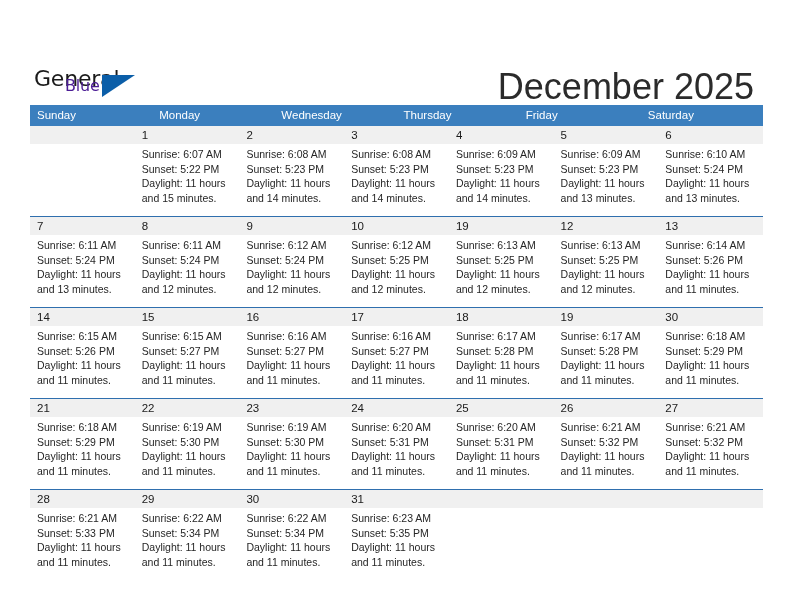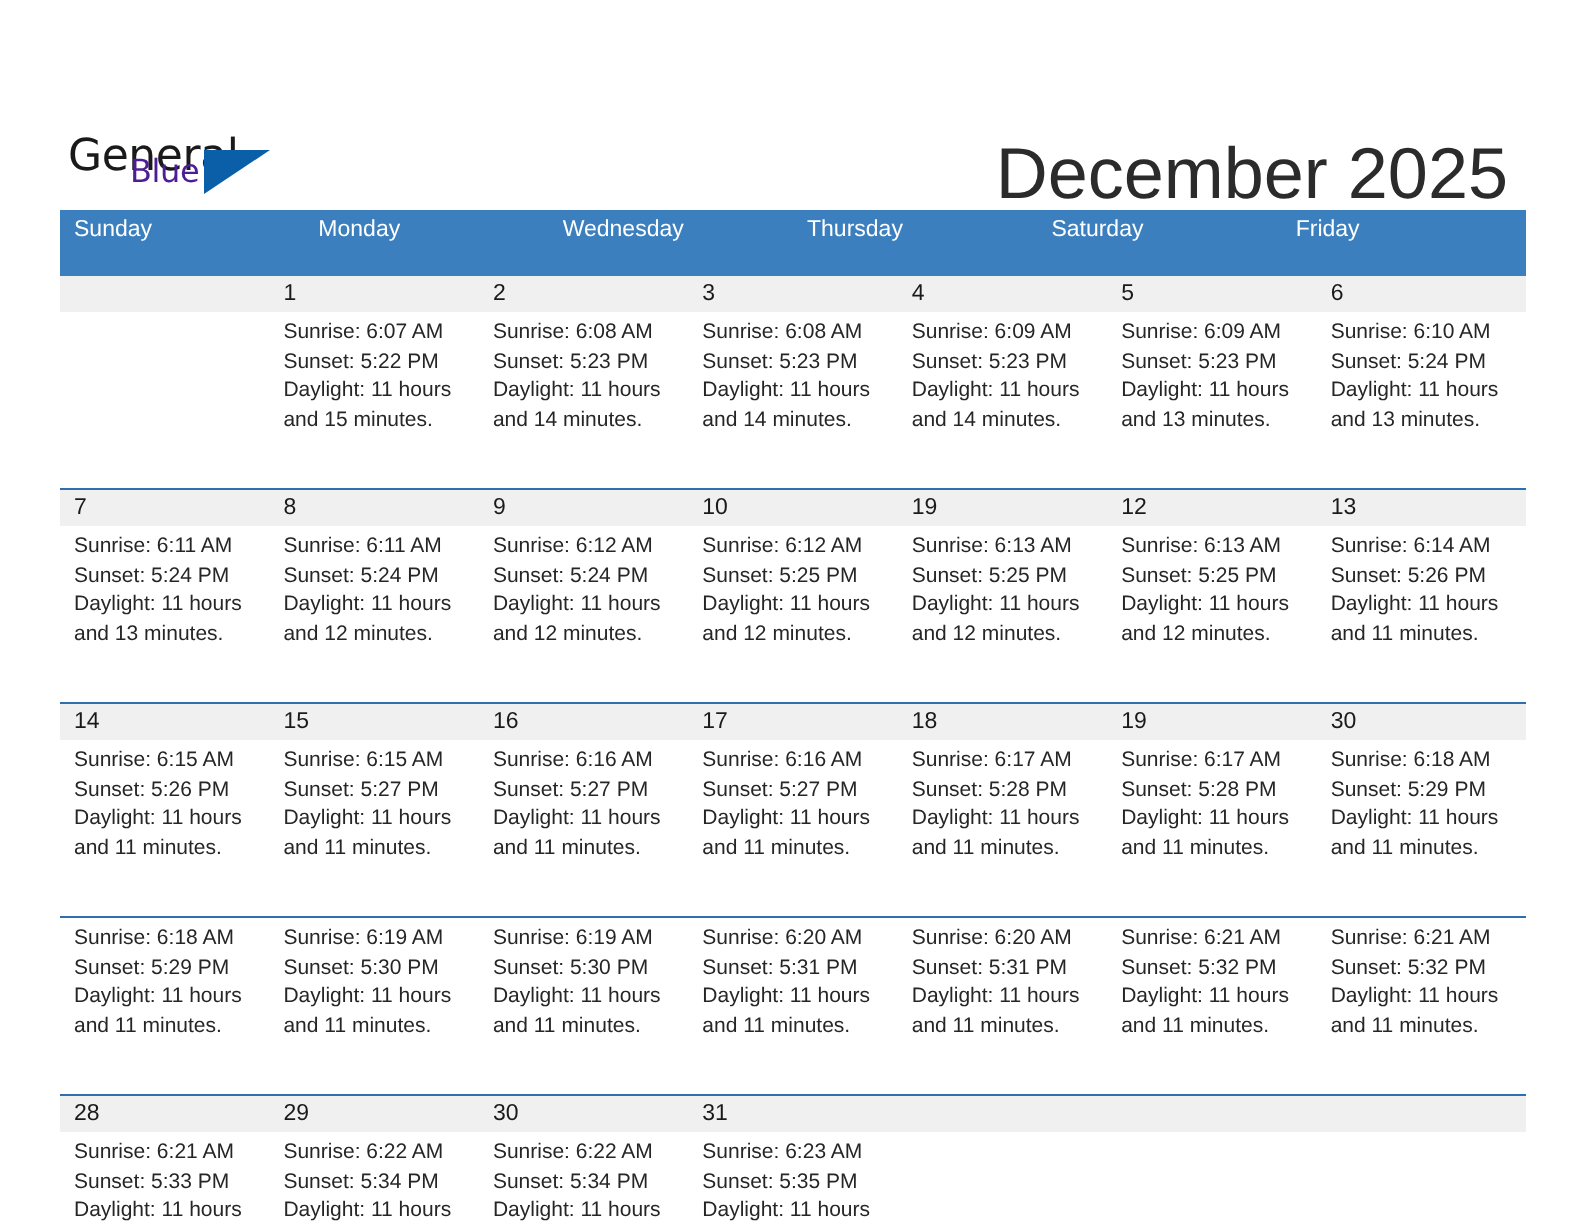--- a/index.html
+++ b/index.html
@@ -91,21 +91,21 @@
   .calendar {
     position: absolute;
     left: 30px;
     top: 105px;
     width: 733px;
   }
 
   .weekday-row {
     display: flex;
     background: #3b7fbe;
-    height: 33px;
+    height: 21px;
   }
   .weekday {
     flex: 1 1 0;
     color: #ffffff;
     font-size: 11.5px;
     line-height: 21px;
     padding-left: 7px;
     box-sizing: border-box;
     white-space: nowrap;
   }
@@ -128,21 +128,21 @@
     font-size: 11.5px;
     line-height: 18px;
     color: #1a1a1a;
     padding-left: 7px;
     box-sizing: border-box;
   }
 
   .detail-band {
     display: flex;
     background: #ffffff;
-    height: 88px;
+    height: 72px;
   }
   .cell-detail {
     flex: 1 1 0;
     padding: 3px 7px 0 7px;
     box-sizing: border-box;
   }
   .cell-detail div {
     font-size: 10.5px;
     line-height: 14.6px;
     color: #262626;
@@ -170,22 +170,22 @@
 
   </div>
 
   <div class="calendar">
 
     <div class="weekday-row">
       <div class="weekday">Sunday</div>
       <div class="weekday">Monday</div>
       <div class="weekday">Wednesday</div>
       <div class="weekday">Thursday</div>
+      <div class="weekday">Friday</div>
       <div class="weekday">Saturday</div>
-      <div class="weekday">Friday</div>
     </div>
 
     <div id="weeks-container">
         <div class="week">
           <div class="daynum-band">
             <div class="daynum"></div>
             <div class="daynum">1</div>
             <div class="daynum">2</div>
             <div class="daynum">3</div>
             <div class="daynum">4</div>
@@ -316,20 +316,29 @@
               <div class="daylight-line">Daylight: 11 hours and 11 minutes.</div>
             </div>
             <div class="cell-detail">
               <div>Sunrise: 6:18 AM</div>
               <div>Sunset: 5:29 PM</div>
               <div class="daylight-line">Daylight: 11 hours and 11 minutes.</div>
             </div>
           </div>
         </div>
         <div class="week">
+          <div class="daynum-band">
+            <div class="daynum">21</div>
+            <div class="daynum">22</div>
+            <div class="daynum">23</div>
+            <div class="daynum">24</div>
+            <div class="daynum">25</div>
+            <div class="daynum">26</div>
+            <div class="daynum">27</div>
+          </div>
           <div class="detail-band">
             <div class="cell-detail">
               <div>Sunrise: 6:18 AM</div>
               <div>Sunset: 5:29 PM</div>
               <div class="daylight-line">Daylight: 11 hours and 11 minutes.</div>
             </div>
             <div class="cell-detail">
               <div>Sunrise: 6:19 AM</div>
               <div>Sunset: 5:30 PM</div>
               <div class="daylight-line">Daylight: 11 hours and 11 minutes.</div>

